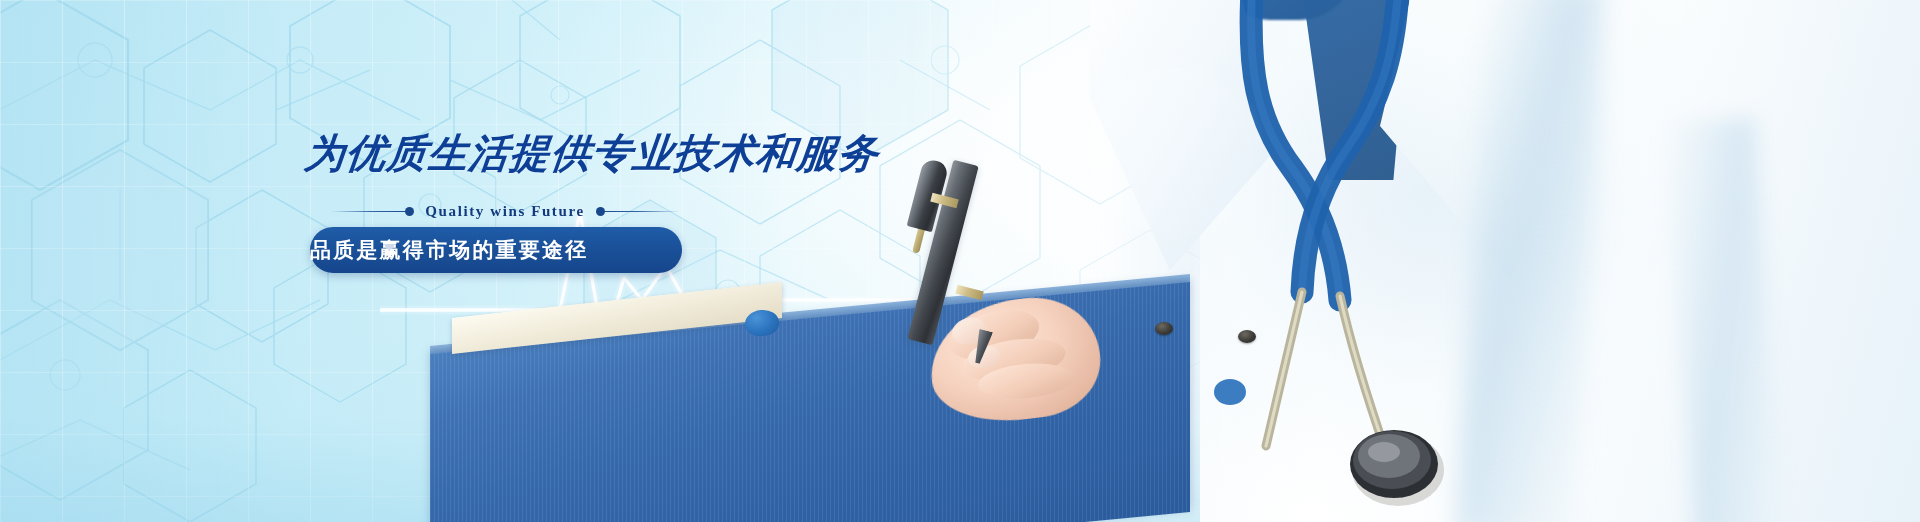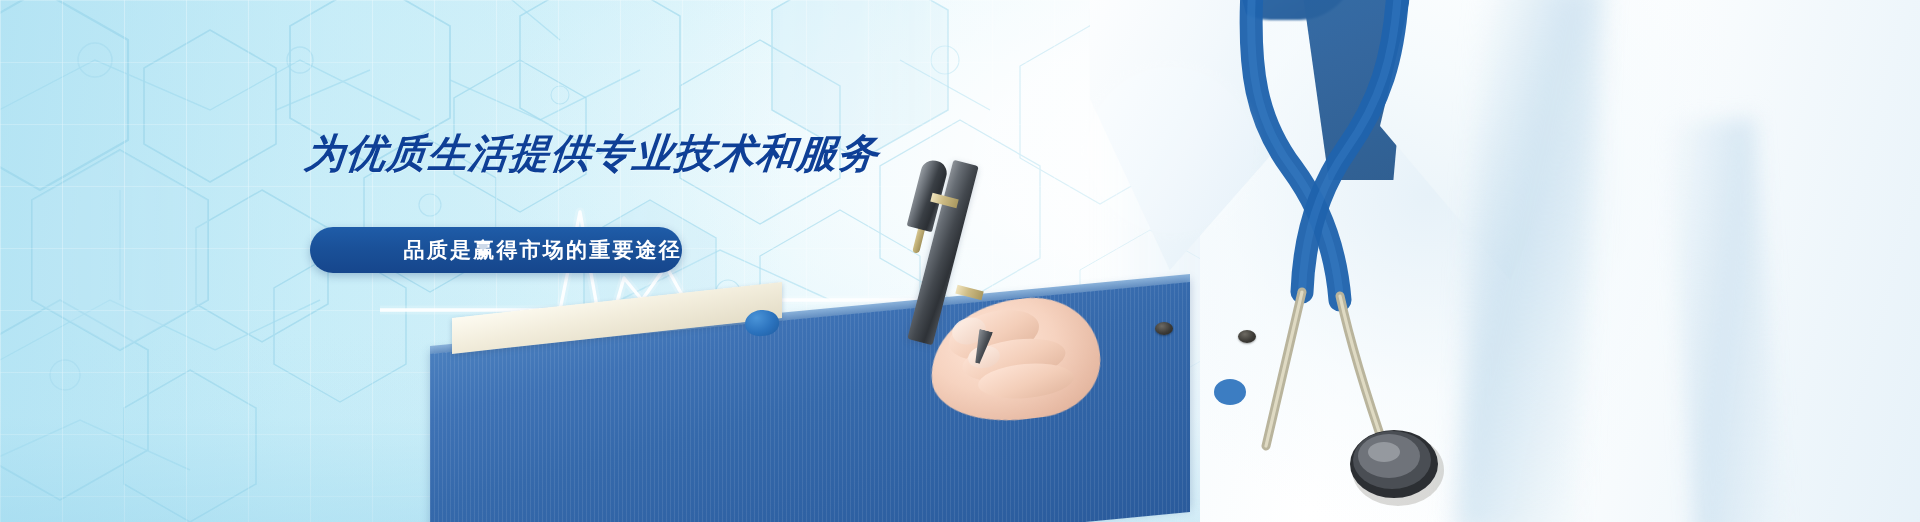--- a/index.html
+++ b/index.html
@@ -237,21 +237,21 @@
     white-space:nowrap;
     flex:0 0 auto;
   }
 
   .pill{
     position:absolute;left:310px;top:227px;
     width:372px;height:46px;
     border-radius:23px;
     background:linear-gradient(180deg,#1f5ca8 0%, #1a5199 45%, #16468c 100%);
     box-shadow:0 3px 9px rgba(20,60,120,.28);
-    display:flex;align-items:center;justify-content:flex-end;
+    display:flex;align-items:center;justify-content:flex-start;
   }
   .pill-text{
     color:#ffffff;
     font-size:21px;
     font-weight:bold;
     letter-spacing:2.2px;
     font-family:"Liberation Sans",sans-serif;
     white-space:nowrap;
   }
 </style>
@@ -404,20 +404,27 @@
   <div class="pen-clip"></div>
   <div class="pen-cap"></div>
   <div class="pen-ring" style="left:931px;top:196px;"></div>
   <div class="pen-ring" style="left:956px;top:288px;"></div>
   <div class="pen-tip"></div>
 
   <div class="content">
 
     <div class="headline">为优质生活提供专业技术和服务</div>
 
+    <div class="divider">
+      <div class="div-line left"></div>
+      <div class="div-dot"></div>
+      <div class="div-text">Quality wins Future</div>
+      <div class="div-dot"></div>
+      <div class="div-line right"></div>
+    </div>
 
     <div class="pill">
       <span class="pill-text">品质是赢得市场的重要途径</span>
     </div>
 
   </div>
 
 </div>
 
 </body></html>

